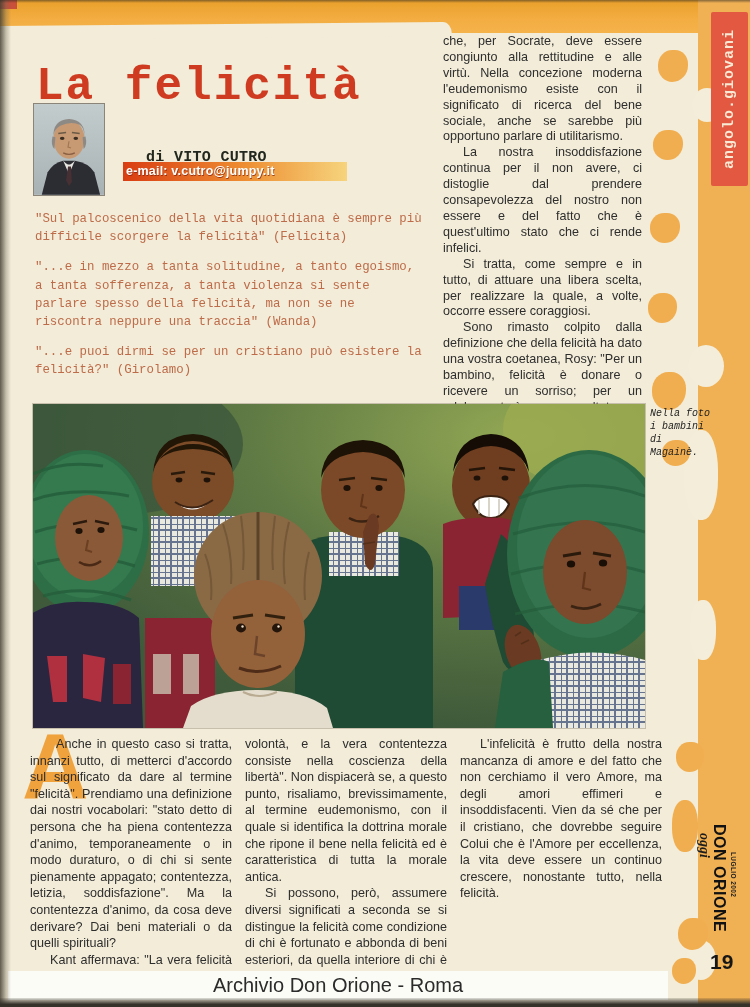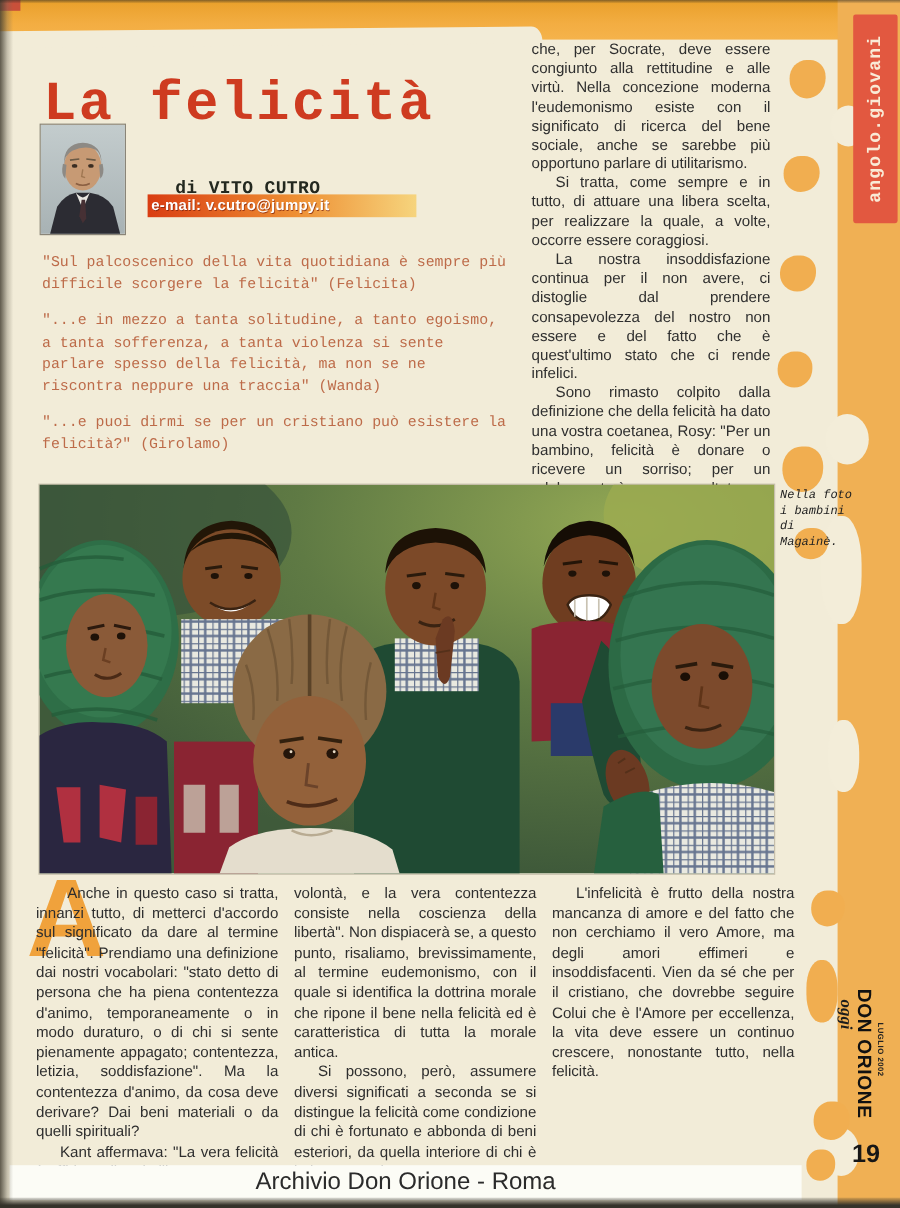--- a/index.html
+++ b/index.html
@@ -143,22 +143,22 @@
 <div class="email-bar">e-mail: v.cutro@jumpy.it</div>
 
 <div class="quotes">
   <p>"Sul palcoscenico della vita quotidiana è sempre più difficile scorgere la felicità" (Felicita)</p>
   <p>"...e in mezzo a tanta solitudine, a tanto egoismo, a tanta sofferenza, a tanta violenza si sente parlare spesso della felicità, ma non se ne riscontra neppure una traccia" (Wanda)</p>
   <p>"...e puoi dirmi se per un cristiano può esistere la felicità?" (Girolamo)</p>
 </div>
 
 <div class="intro-col">
   <p>che, per Socrate, deve essere congiunto alla rettitudine e alle virtù. Nella concezione moderna l'eudemonismo esiste con il significato di ricerca del bene sociale, anche se sarebbe più opportuno parlare di utilitarismo.</p>
+  <p class="ind">La nostra insoddisfazione continua per il non avere, ci distoglie dal prendere consapevolezza del nostro non essere e del fatto che è quest'ultimo stato che ci rende infelici.</p>
   <p class="ind">Si tratta, come sempre e in tutto, di attuare una libera scelta, per realizzare la quale, a volte, occorre essere coraggiosi.</p>
-  <p class="ind">La nostra insoddisfazione continua per il non avere, ci distoglie dal prendere consapevolezza del nostro non essere e del fatto che è quest'ultimo stato che ci rende infelici.</p>
   <p class="ind">Sono rimasto colpito dalla definizione che della felicità ha dato una vostra coetanea, Rosy: "Per un bambino, felicità è donare o ricevere un sorriso; per un adolescente è essere ascoltato; per</p>
 </div>
 
 <svg class="photo" viewBox="0 0 612 324" xmlns="http://www.w3.org/2000/svg" preserveAspectRatio="none">
   <defs>
     <pattern id="chk" width="12" height="12" patternUnits="userSpaceOnUse">
       <rect width="12" height="12" fill="#e9e9e0"></rect>
       <path d="M0 0 H12 M0 6 H12 M0 0 V12 M6 0 V12" stroke="#44567a" stroke-width="2" opacity=".8"></path>
     </pattern>
     <radialGradient id="bgglow" cx=".8" cy=".1" r=".9">

